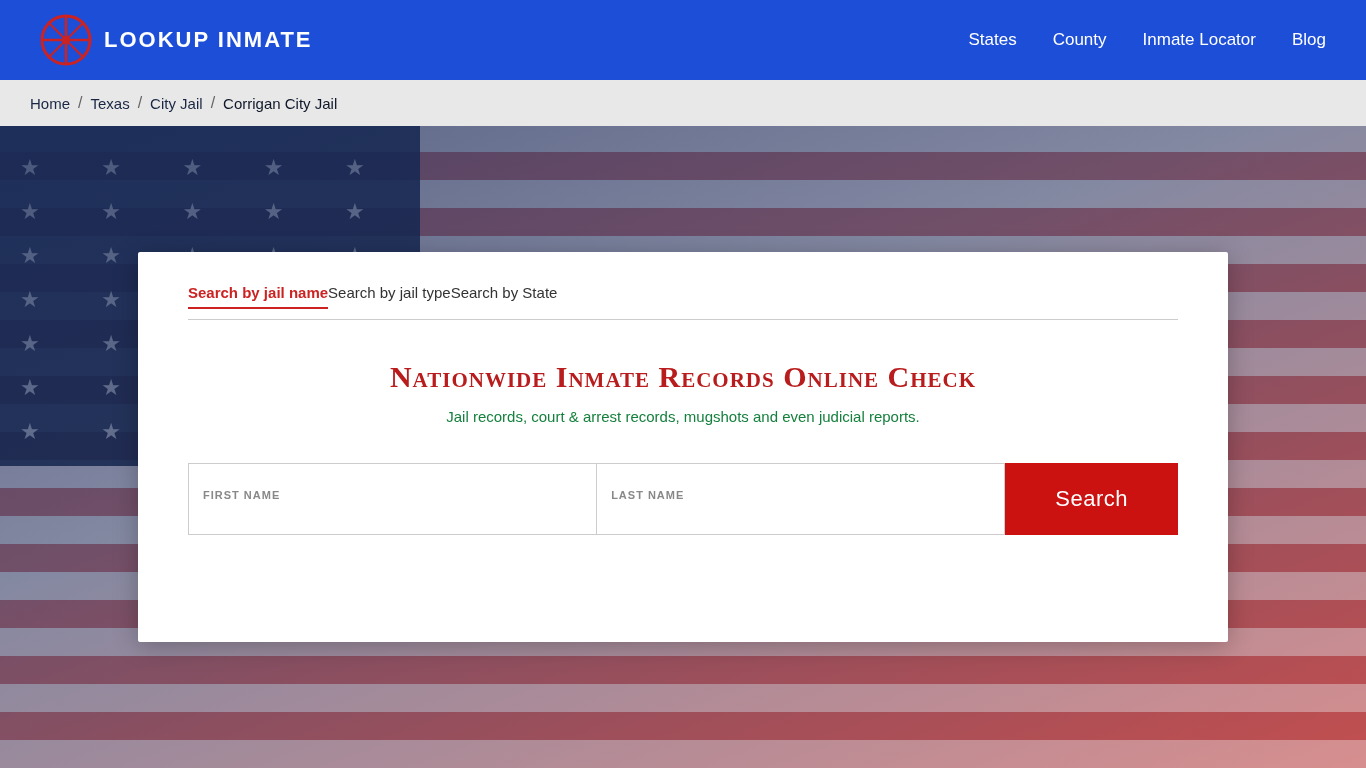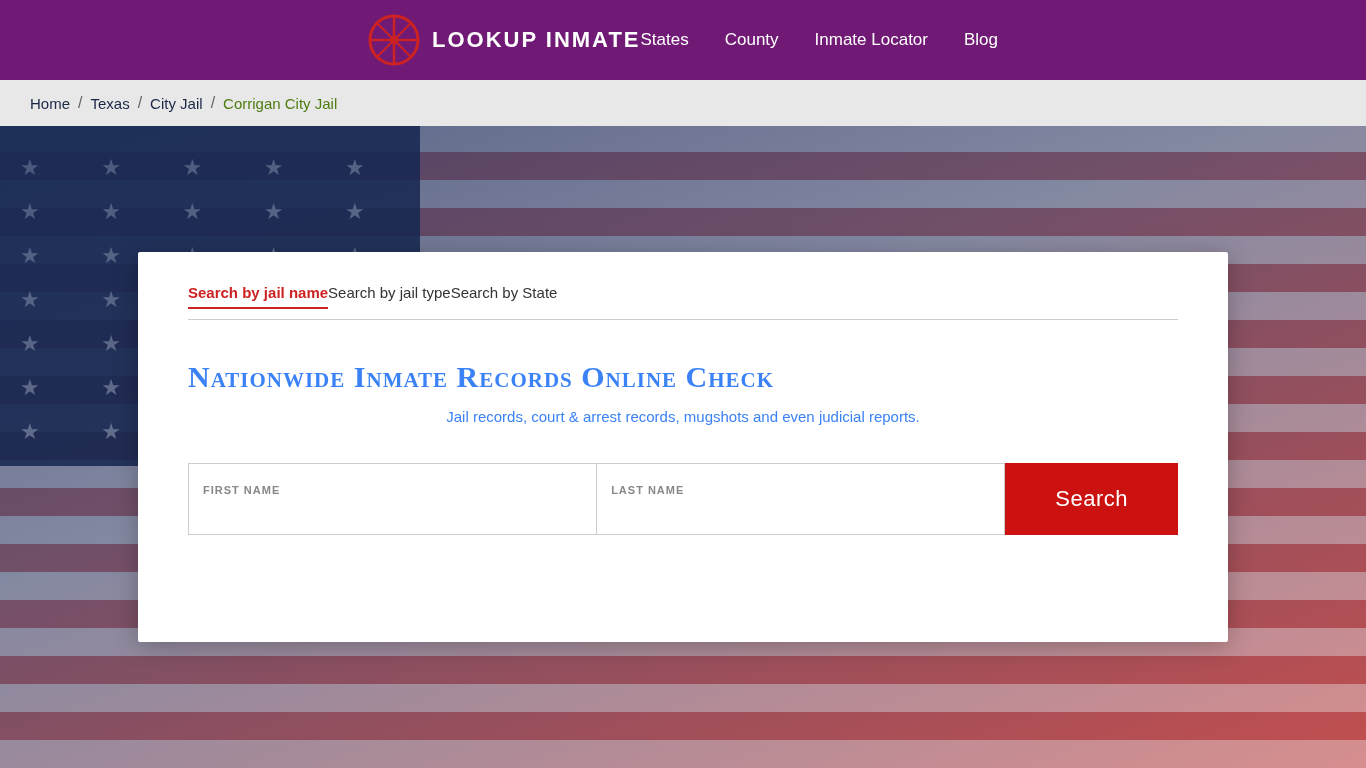--- a/index.html
+++ b/index.html
@@ -1,25 +1,25 @@
 <!DOCTYPE html>
 <html><head>
   <meta charset="utf-8">
   <style>
     * { margin: 0; padding: 0; box-sizing: border-box; }
     body { font-family: 'Georgia', serif; width: 1366px; height: 768px; overflow: hidden; }
 
     
     .navbar {
-      background-color: #701a75;
+      background-color: #1d4ed8;
       height: 80px;
       display: flex;
       align-items: center;
-      justify-content: center;
-      padding: 0 20px;
+      justify-content: space-between;
+      padding: 0 40px;
       position: relative;
       z-index: 10;
     }
     .logo-area {
       display: flex;
       align-items: center;
       gap: 12px;
       cursor: pointer;
     }
     .logo-icon {
@@ -61,21 +61,21 @@
     .breadcrumb-item {
       color: #1a2744;
       cursor: pointer;
       text-decoration: none;
     }
     .breadcrumb-separator {
       color: #666;
       font-size: 16px;
     }
     .breadcrumb-current {
-      color: #4d7c0f;
+      color: #0f172a;
     }
 
     
     .hero {
       position: relative;
       height: 642px;
       display: flex;
       align-items: center;
       justify-content: center;
       overflow: hidden;
@@ -148,48 +148,50 @@
       color: #333;
     }
     .tab.active {
       color: #cc2222;
       border-bottom: 2px solid #cc2222;
       font-weight: 600;
     }
 
     
     .card-title {
+      text-align: center;
       font-size: 30px;
       font-family: 'Georgia', serif;
-      color: #3b82f6;
+      color: #b91c1c;
       font-variant: small-caps;
       font-weight: 700;
       margin-bottom: 14px;
       letter-spacing: 1px;
     }
     .card-subtitle {
       text-align: center;
       font-size: 15px;
       font-family: Arial, sans-serif;
-      color: #3b82f6;
+      color: #15803d;
       margin-bottom: 38px;
     }
 
     
     .form-row {
       display: flex;
       gap: 0;
       height: 72px;
     }
     .form-field {
       flex: 1;
       border: 1px solid #ccc;
-      padding: 20px 14px;
+      padding: 10px 14px;
       display: flex;
       flex-direction: column;
+      justify-content: flex-end;
     }
     .form-field + .form-field {
       border-left: none;
     }
     .form-label {
       font-size: 11px;
       font-family: Arial, sans-serif;
       color: #888;
       letter-spacing: 1px;
       font-weight: 600;

